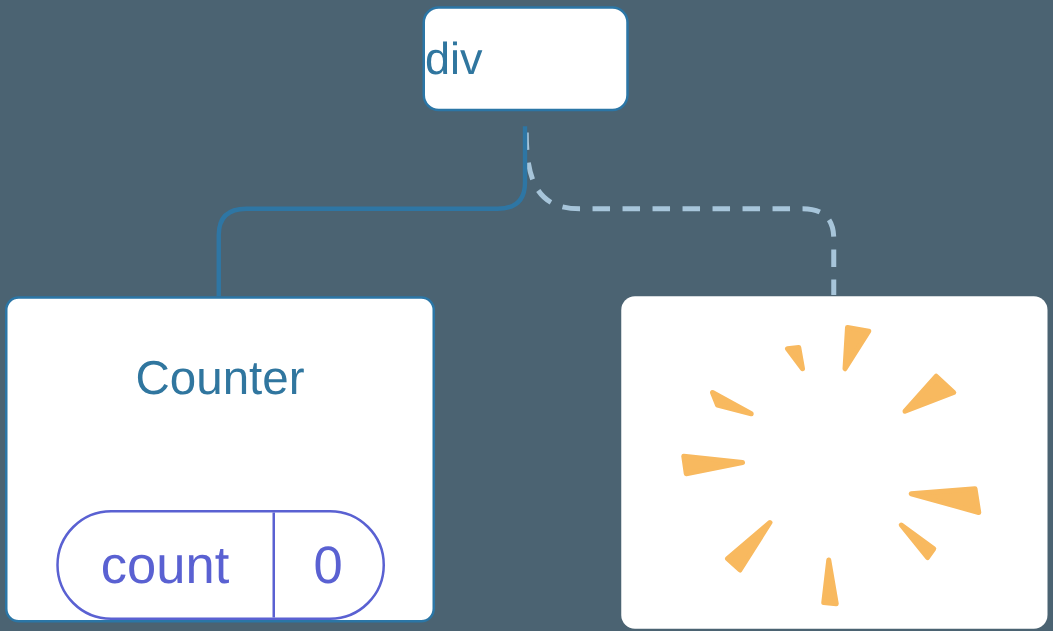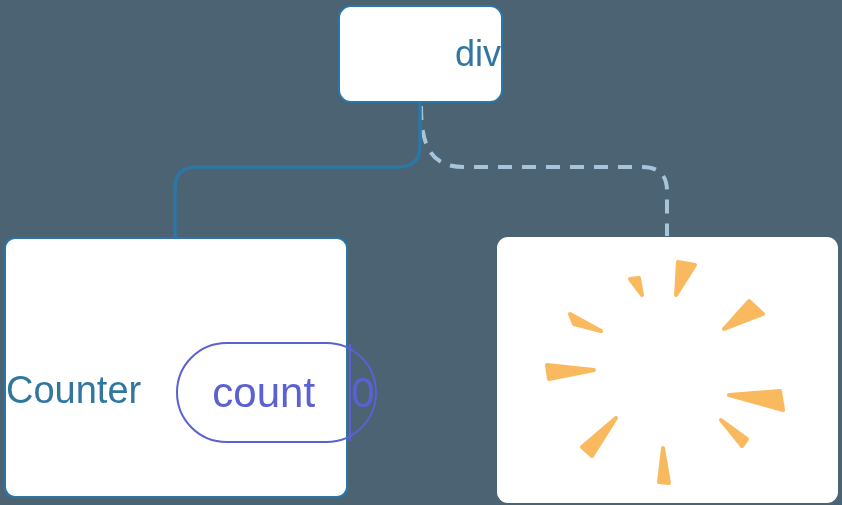--- a/index.html
+++ b/index.html
@@ -35,33 +35,33 @@
     stroke-width: 4;
     stroke-dasharray: 14 10;
   }
   .card {
     position: absolute;
     background: var(--card-bg);
     border-radius: 11px;
   }
   .root-node {
     left: 338px; top: 5px;
-    width: 165px; height: 98px;
+    width: 165px; height: 84px;
     border: 2.5px solid var(--node-border);
     border-radius: 13px;
-    display: flex; align-items: center; justify-content: flex-end;
+    display: flex; align-items: center; justify-content: flex-start;
     color: var(--node-text);
     font-size: 36px;
     font-weight: 500;
   }
   .counter-card {
     left: 4px; top: 237px;
     width: 344px; height: 261px;
     border: 2px solid var(--node-border);
-    display: flex; align-items: center; gap: 35px;
+    display: flex; flex-direction: column; align-items: center; gap: 35px;
   }
   .counter-title {
     margin-top: 44px;
     font-size: 38px;
     line-height: 40px;
     font-weight: 500;
     color: var(--node-text);
   }
   .state-pill {
     margin-top: 50px;

